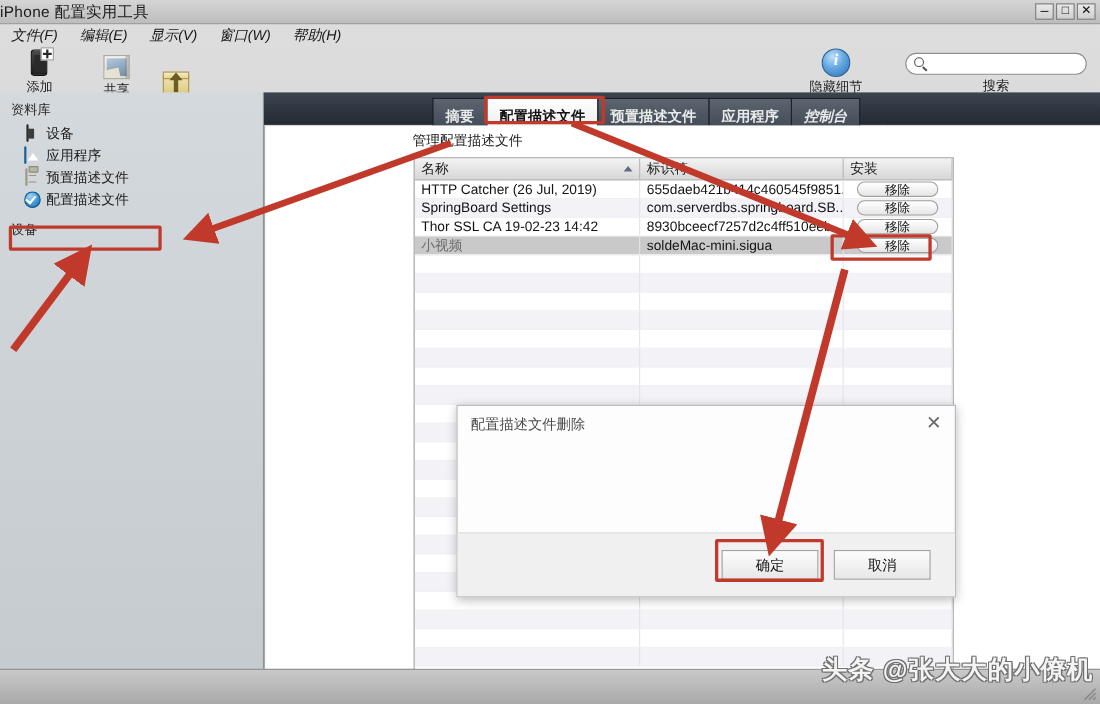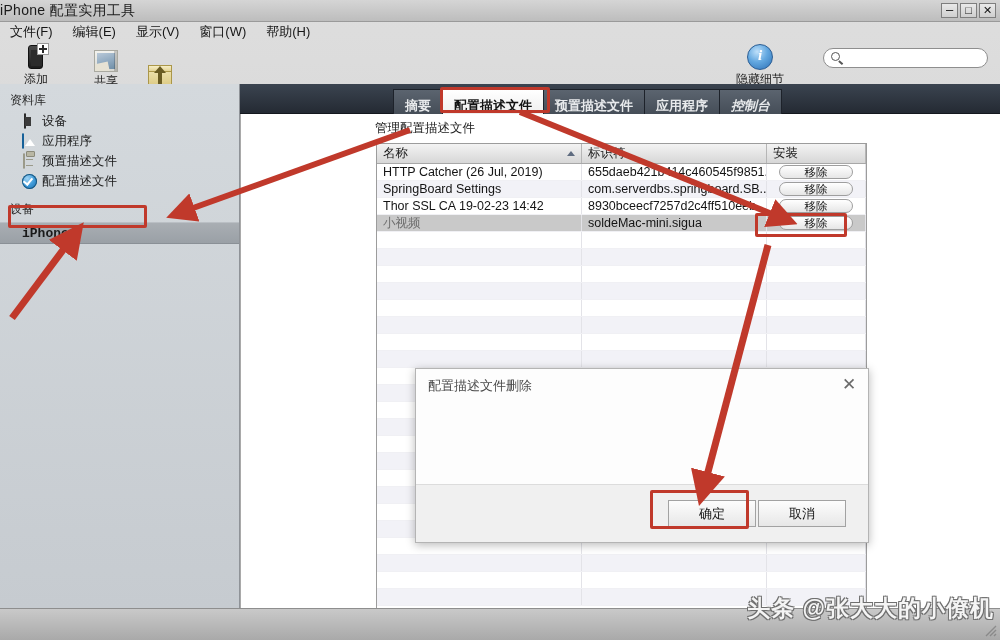--- a/index.html
+++ b/index.html
@@ -36,21 +36,21 @@
   .win-btn .g { position: absolute; left: 0; right: 0; top: 0; bottom: 0;
     display: flex; align-items: center; justify-content: center;
     font-size: 11px; color: #111; line-height: 1; }
   .wb-min .g { align-items: flex-end; font-size: 13px; padding-bottom: 1px; }
 
   
   .menubar {
     position: absolute; left: 0; top: 22px; width: 1000px; height: 20px;
     display: flex; align-items: center; padding-left: 8px; gap: 16px;
   }
-  .menu-item { font-size: 13px; color: #161616; cursor: default; padding: 16px 2px; }
+  .menu-item { font-size: 13px; color: #161616; cursor: default; padding: 16px 2px; font-style: italic; }
 
   
   .toolbar {
     position: absolute; left: 0; top: 42px; width: 1000px; height: 42px;
   }
   .tb-item {
     position: absolute; text-align: center; width: 56px;
   }
   .tb-label { font-size: 12px; color: #1d1d1d; margin-top: 1px; }
   .tb-ico { height: 26px; display: flex; align-items: flex-end; justify-content: center; }
@@ -285,21 +285,21 @@
     font-size: 15px; font-weight: bold; color: #3b3000;
     font-family: "Liberation Sans", sans-serif;
   }
   .dlg-msg {
     position: absolute; left: 78px; top: 32px; right: 16px;
     font-size: 13px; color: #181818; line-height: 1.45;
   }
   .dlg-foot {
     position: absolute; left: 0; right: 0; bottom: 0; height: 58px;
     background: #f0f0f0; border-top: 1px solid #dcdcdc;
-    display: flex; align-items: center; justify-content: flex-end; gap: 2px;
+    display: flex; align-items: center; justify-content: flex-end; gap: 14px;
     padding-right: 22px;
   }
   .dlg-btn {
     width: 88px; height: 27px;
     background: linear-gradient(#fdfdfd,#e7e7e7);
     border: 1px solid #a2a2a2;
     font-size: 13px; color: #121212;
     display: flex; align-items: center; justify-content: center;
     font-family: "Liberation Sans", sans-serif; cursor: default;
   }
@@ -398,20 +398,21 @@
           </div>
       </div>
       <div class="tb-label">隐藏细节</div>
     </div>
 
     <div class="search-wrap" style="left:823px; top:6px;">
       <div class="search-box">
         <span class="mag"></span>
         <input class="search-input" type="text" placeholder="" style="">
       </div>
+      <div class="search-label">搜索</div>
     </div>
   </div>
 
   <div class="sidebar">
     <div class="sb-head">资料库</div>
 
     <div class="sb-item">
       <span class="sb-ico"><span class="ic-device"></span></span>
       <span>设备</span>
     </div>
@@ -429,23 +430,20 @@
     <div class="sb-item">
       <span class="sb-ico ic-conf">
         <span class="gear"></span>
           <span class="chk"></span>
       </span>
       <span>配置描述文件</span>
     </div>
 
     <div class="sb-head" style="margin-top:8px;">设备</div>
 
-    <div class="sb-device-row">
-      <span class="sb-device-label">iPhone</span>
-    </div>
   </div>
 
   <div class="tabstrip">
     <div class="tabs">
       <div class="tab">摘要</div>
       <div class="tab active">配置描述文件</div>
       <div class="tab">预置描述文件</div>
       <div class="tab">应用程序</div>
       <div class="tab">控制台</div>
     </div>

